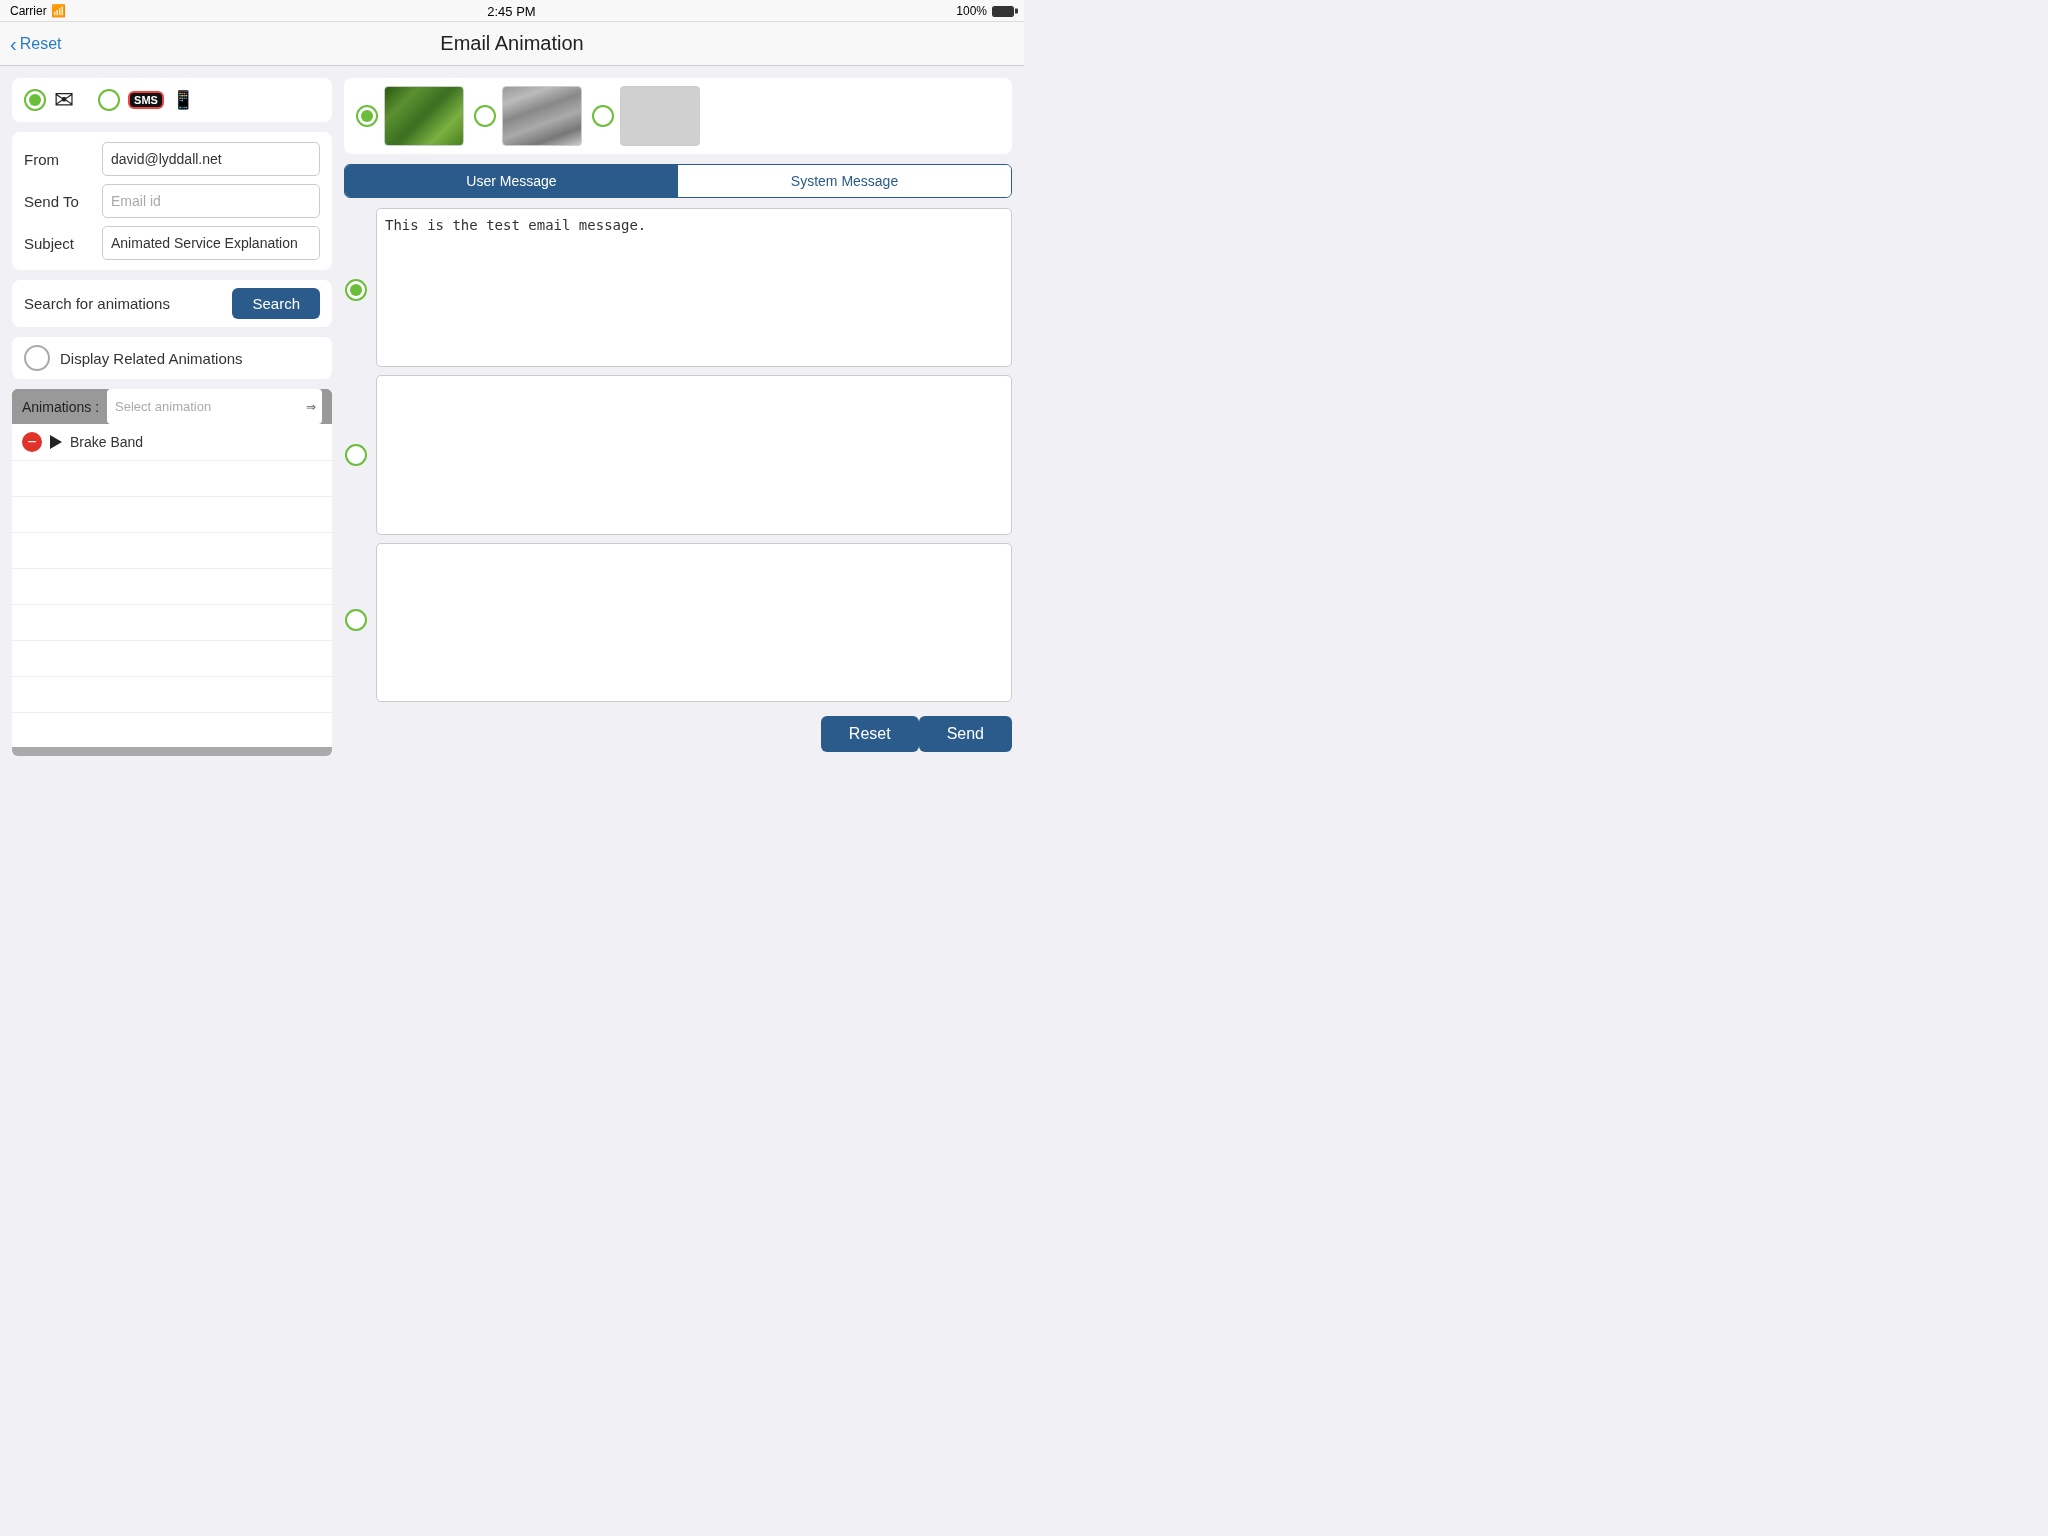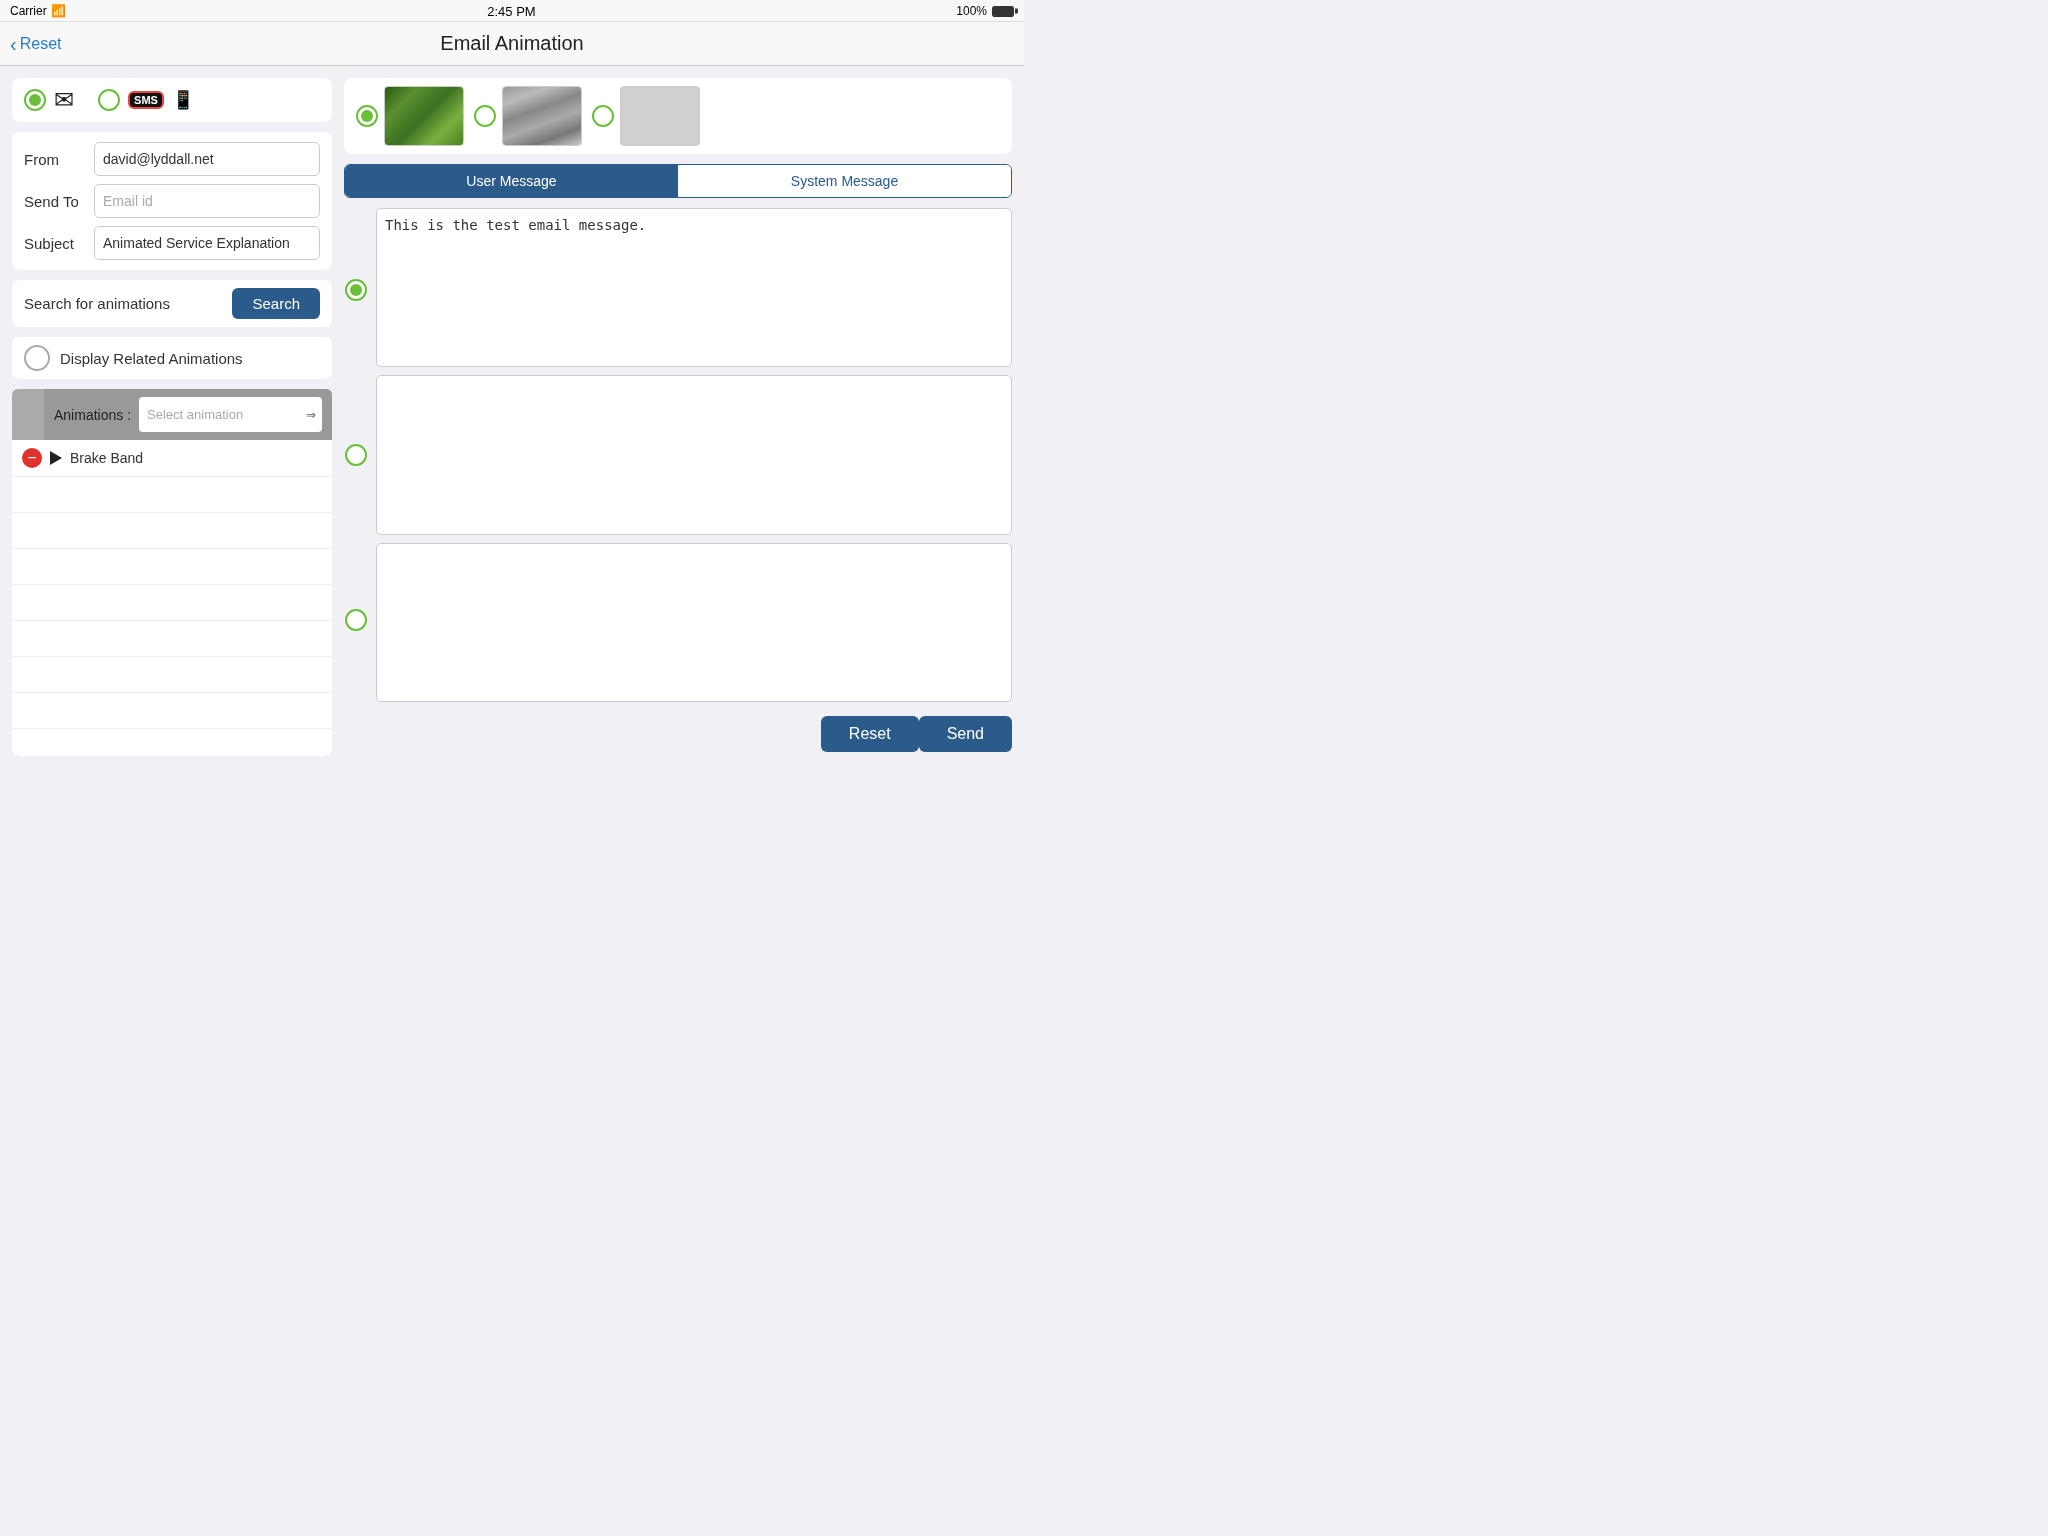--- a/index.html
+++ b/index.html
@@ -105,21 +105,21 @@
       background: white;
       border-radius: 8px;
       padding: 10px 12px;
       display: flex;
       flex-direction: column;
       gap: 8px;
     }
     .form-row {
       display: flex;
       align-items: center;
-      gap: 0;
+      gap: 8px;
     }
     .form-label {
       width: 70px;
       font-size: 15px;
       color: #333;
     }
     .form-input {
       flex: 1;
       height: 32px;
       border: 1px solid #ccc;
@@ -168,24 +168,23 @@
     
     .animations-section {
       background: #aaa;
       border-radius: 6px;
       overflow: hidden;
       flex: 1;
     }
     .animations-header {
       display: flex;
       align-items: center;
-      padding: 8px 10px;
+      padding: 0 10px;
       background: #999;
       gap: 8px;
-      margin-left: 32px;
     }
     .animations-label { font-size: 14px; color: #222; font-weight: 500; }
     .animations-select-wrapper {
       flex: 1;
       position: relative;
     }
     .animations-select-wrapper select {
       width: 100%;
       height: 35px;
       border: none;

